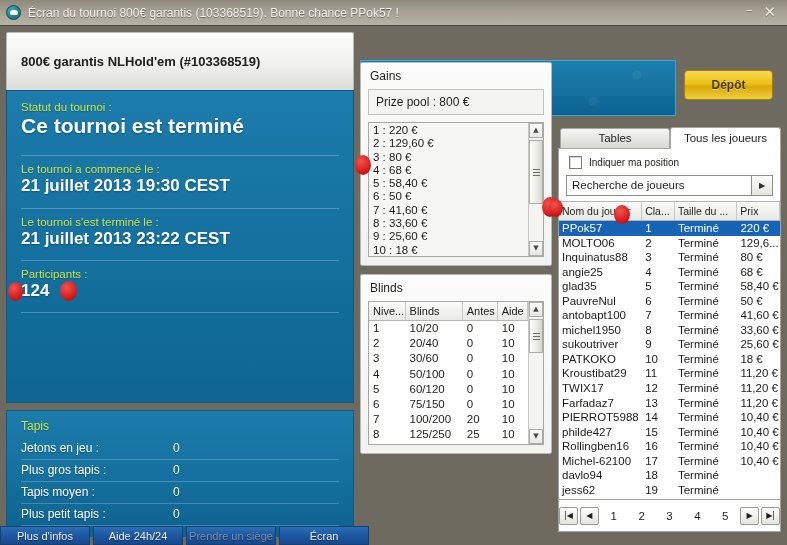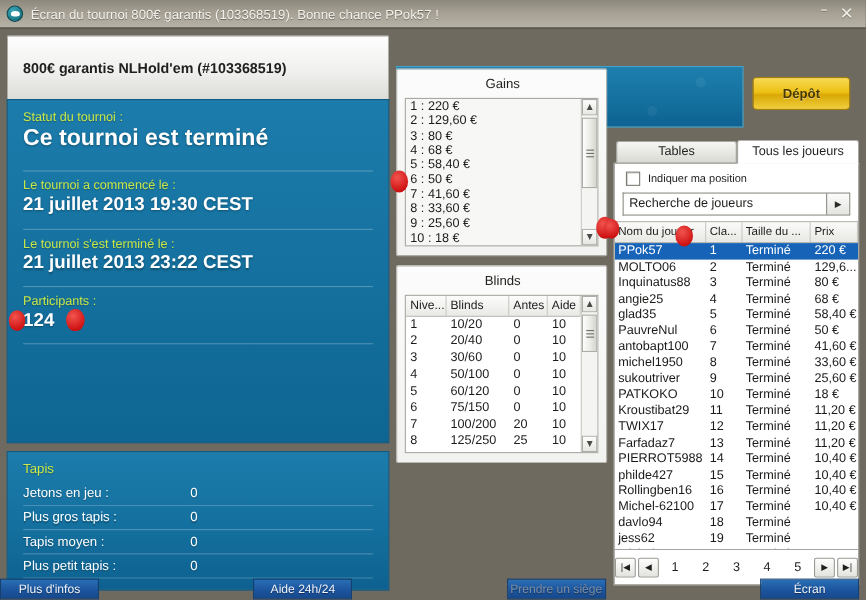--- a/index.html
+++ b/index.html
@@ -105,21 +105,21 @@
 
   
   .mid-col { position: absolute; left: 360px; top: 36px; width: 192px; }
 
   .group {
     background: linear-gradient(to bottom, #fcfcfc, #f2f2f0);
     border: 1px solid #b9b9b3;
     border-radius: 2px;
     padding: 6px 7px 8px 7px;
   }
-  .group-title { font-size: 12px; color: #23231f; margin-bottom: 6px; padding-left: 2px; text-align: center; }
+  .group-title { font-size: 12px; color: #23231f; margin-bottom: 6px; padding-left: 2px; }
 
   .field-box {
     background: #f4f4f2; border: 1px solid #c3c3bd;
     font-size: 12px; color: #1f1f1c;
     padding: 5px 7px; margin-bottom: 7px;
   }
 
   .listbox {
     background: #f7f7f5; border: 1px solid #a8a8a2;
     height: 135px; display: flex; overflow: hidden; gap: 24px;
@@ -275,21 +275,21 @@
     border: 1px solid #a5800a; border-radius: 4px;
     display: flex; align-items: center; justify-content: center;
     font-size: 12px; font-weight: bold; color: #4a3a00;
     text-shadow: 0 1px 0 rgba(255,255,255,.45);
     cursor: pointer;
   }
 
   
   .toolbar {
     position: absolute; left: 0; bottom: 0; width: 787px; height: 19px;
-    display: flex; justify-content: space-between; align-items: stretch;
+    display: flex; justify-content: flex-start; align-items: stretch;
     gap: 3px; padding-right: 6px;
   }
   .tb-btn {
     width: 90px;
     background: linear-gradient(to bottom, #2a6fb5 0%, #1d57a0 50%, #16488c 100%);
     border: 1px solid #15406f;
     display: flex; align-items: center; justify-content: center;
     font-size: 11px; color: #eef3fb;
     text-shadow: 0 1px 1px rgba(0,0,0,.45);
     cursor: pointer;
@@ -378,20 +378,21 @@
   <div class="cave">
     <div>Cave : 5,30 €+0,70 €</div>
     <div>Arrangement à la table finale</div>
   </div>
   <div class="depot">Dépôt</div>
 
   <div class="mid-col">
 
     <div class="group">
       <div class="group-title">Gains</div>
+      <div class="field-box">Prize pool : 800 €</div>
       <div class="listbox">
         <div class="rows">
           <div>1 : 220 €</div>
           <div>2 : 129,60 €</div>
           <div>3 : 80 €</div>
           <div>4 : 68 €</div>
           <div>5 : 58,40 €</div>
           <div>6 : 50 €</div>
           <div>7 : 41,60 €</div>
           <div>8 : 33,60 €</div>

